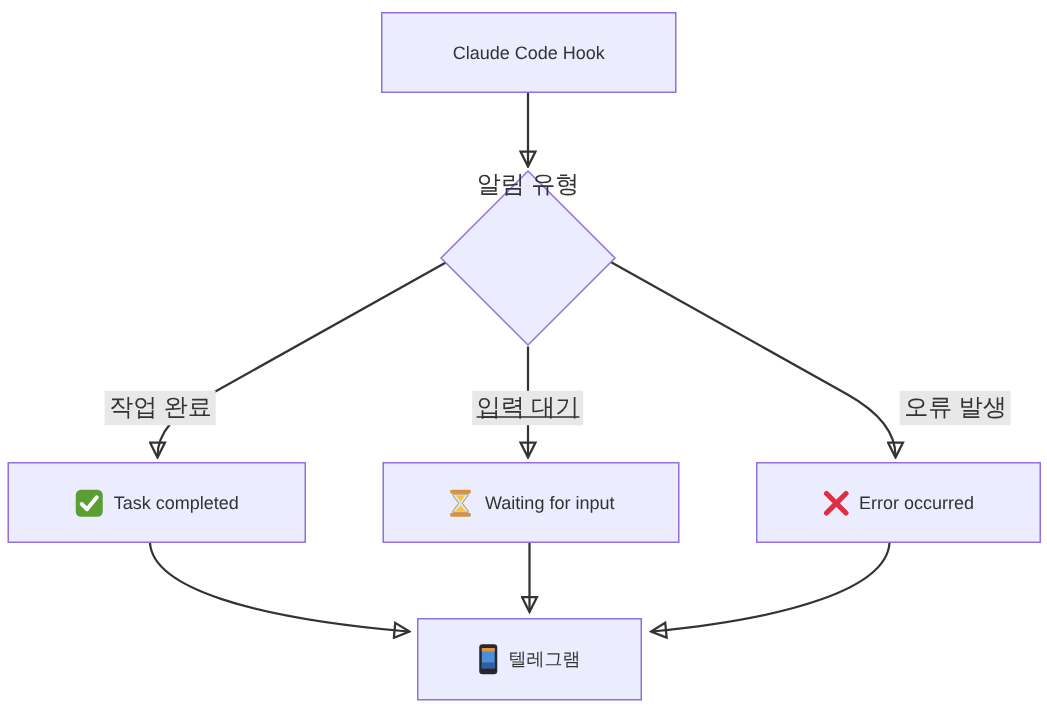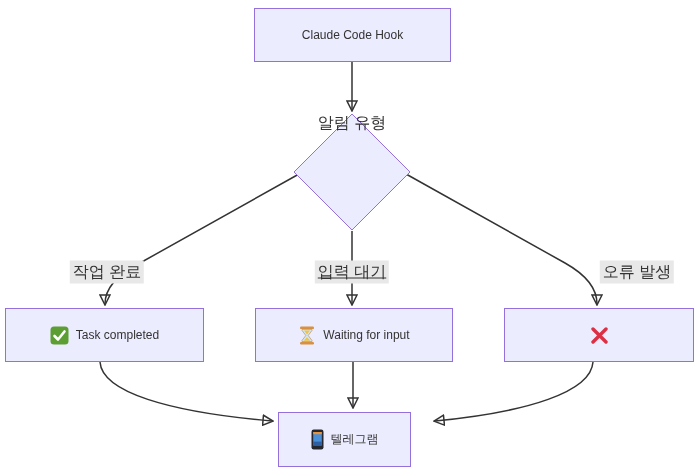--- a/index.html
+++ b/index.html
@@ -118,23 +118,24 @@
     </span>
     <span class="node-label">Task completed</span>
   </div>
 
   <div class="node" style="left:504px; top:308px; width:190px; height:54px;">
     <span class="icon">
       <svg width="17" height="17" viewBox="0 0 17 17">
         <path d="M2 2 L15 15 M15 2 L2 15" stroke="#DD2E44" stroke-width="3.4" stroke-linecap="round"></path>
       </svg>
     </span>
+    <span class="node-label">Error occurred</span>
   </div>
 
-  <div class="node" style="left:278px; top:412px; width:133px; height:55px;">
+  <div class="node" style="left:278px; top:412px; width:150px; height:55px;">
     <span class="icon">
       <svg width="13" height="21" viewBox="0 0 13 21">
         <rect x="0.5" y="0.5" width="12" height="20" rx="2.2" fill="#26262e"></rect>
         <rect x="2.2" y="3" width="8.6" height="13.5" fill="#4a90d9"></rect>
         <rect x="2.2" y="3" width="8.6" height="2.2" fill="#e8923a"></rect>
         <rect x="2.2" y="12.6" width="8.6" height="3.9" fill="#2e5fa3"></rect>
       </svg>
     </span>
     <span class="node-label">텔레그램</span>
   </div>

